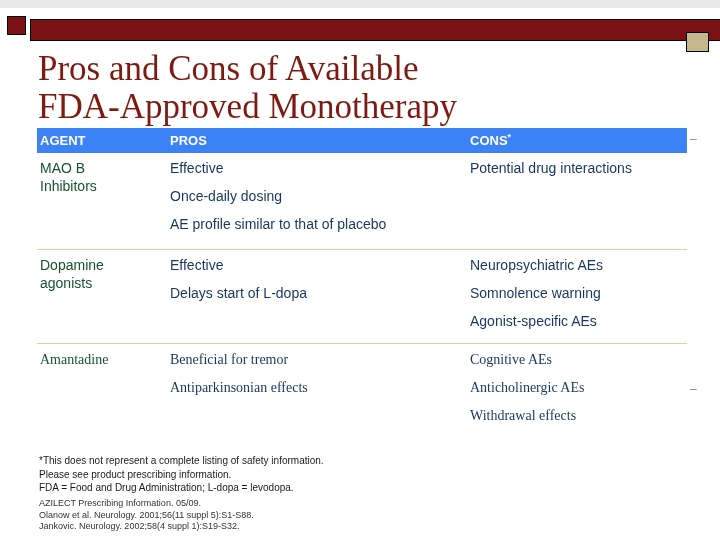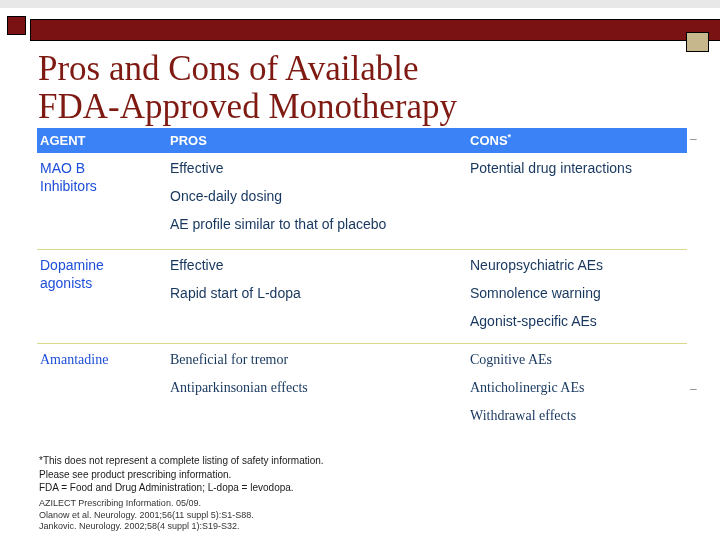--- a/index.html
+++ b/index.html
@@ -40,21 +40,21 @@
     display:grid; grid-template-columns:130px 300px 220px;
     border-bottom:1px solid #D9D98E; padding:7px 0 2px 3px;
     box-sizing:border-box;
   }
   .tr:nth-child(1){ min-height:97px; }
   .tr:nth-child(2){ min-height:64px; }
   .tr:nth-child(3){ min-height:80px; }
   .tr:last-child { border-bottom:none;font-family:Liberation Serif, serif; }
   .td { padding-right:10px; }
   .agent {
-    font-size:14px; color:#1d4ed8; line-height:1.25; max-width:102px;
+    font-size:14px; color:#14532d; line-height:1.25; max-width:102px;
   }
   .item {
     font-size:14px; color:#17375E; line-height:1.28; margin-bottom:10px;
   }
   
   .footnotes {
     position:absolute; left:39px; top:446px; width:360px;
     font-size:10px; color:#1a1a1a; line-height:1.35;
   }
   .references {
@@ -92,21 +92,21 @@
             <div class="item">AE profile similar to that of placebo</div>
           </div>
           <div class="td cons">
             <div class="item">Potential drug interactions</div>
           </div>
         </div>
         <div class="tr">
           <div class="td agent">Dopamine agonists</div>
           <div class="td pros">
             <div class="item">Effective</div>
-            <div class="item">Rapid start of L-dopa</div>
+            <div class="item">Delays start of L-dopa</div>
           </div>
           <div class="td cons">
             <div class="item">Neuropsychiatric AEs</div>
             <div class="item">Somnolence warning</div>
             <div class="item">Agonist-specific AEs</div>
           </div>
         </div>
         <div class="tr">
           <div class="td agent">Amantadine</div>
           <div class="td pros">

